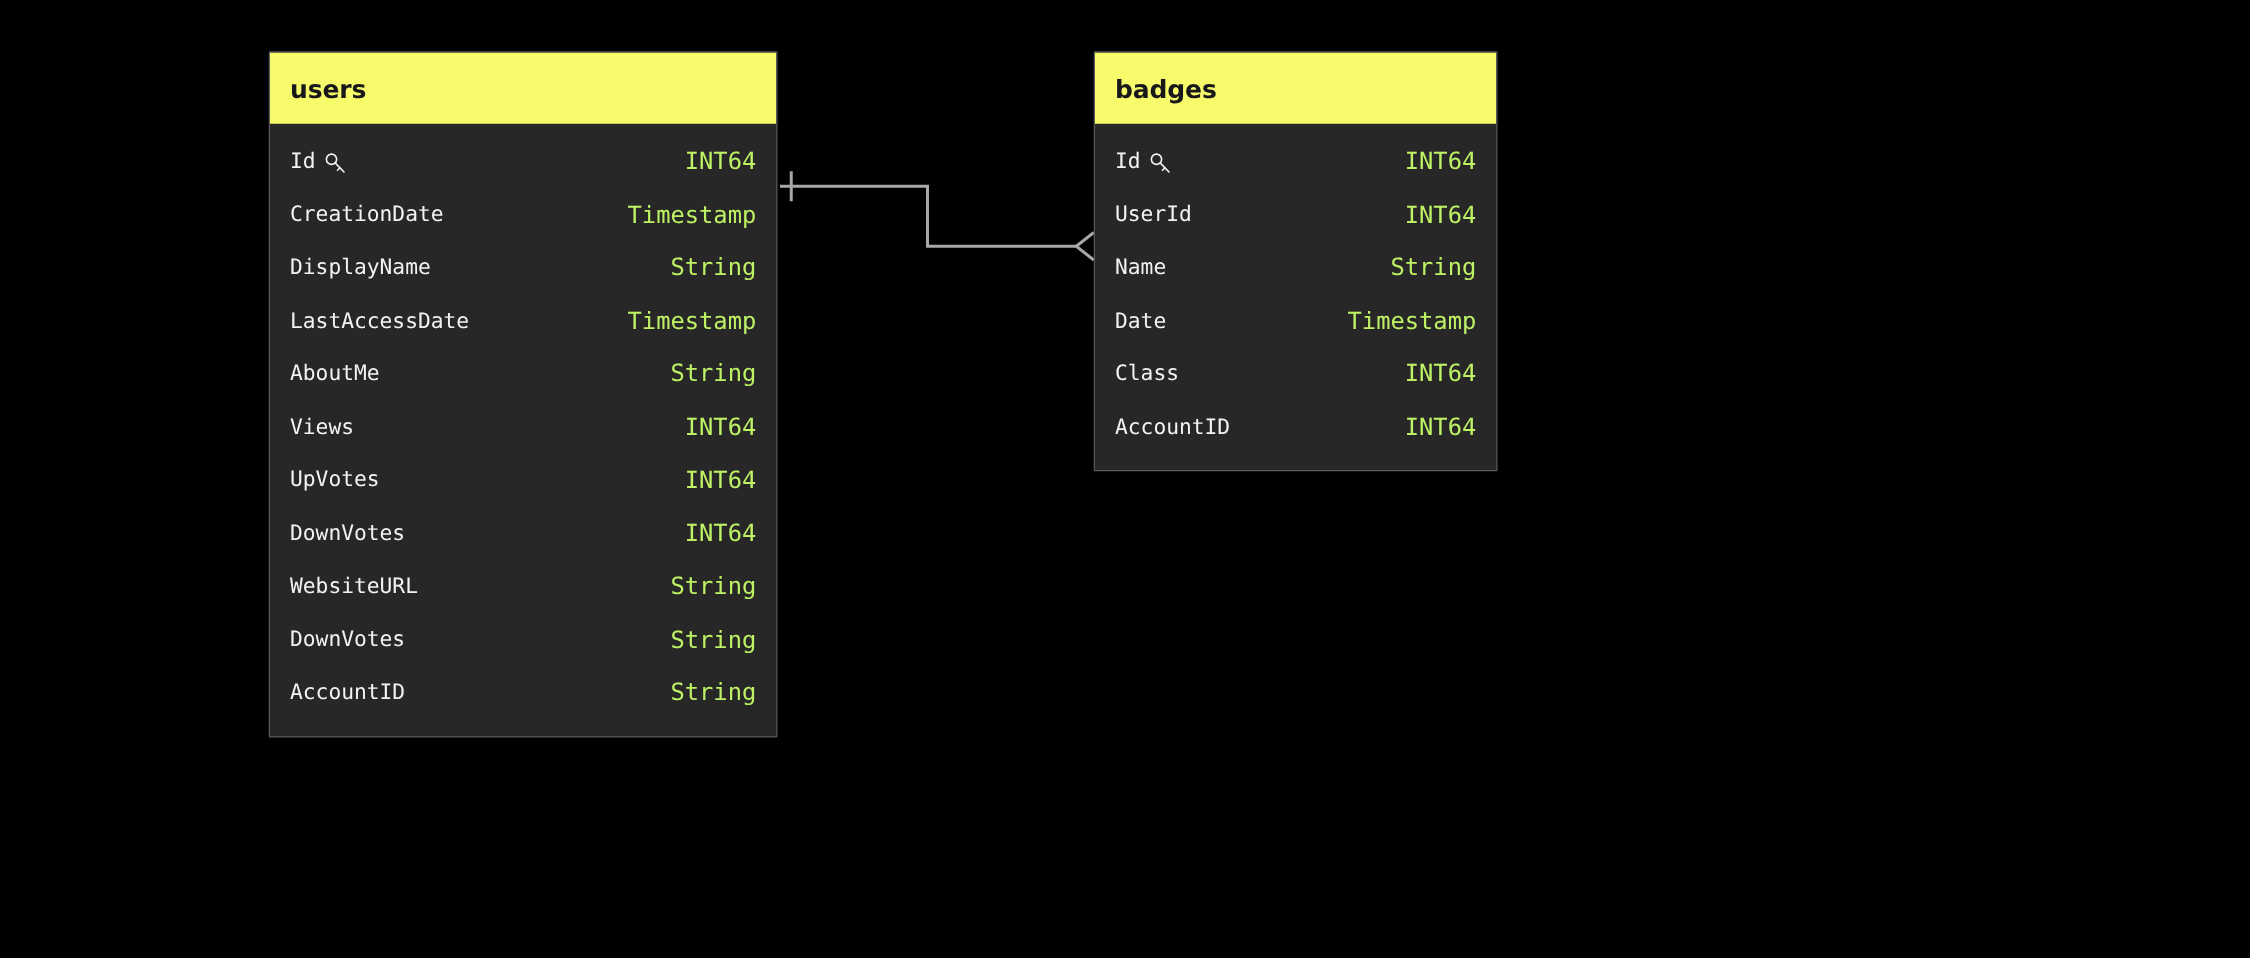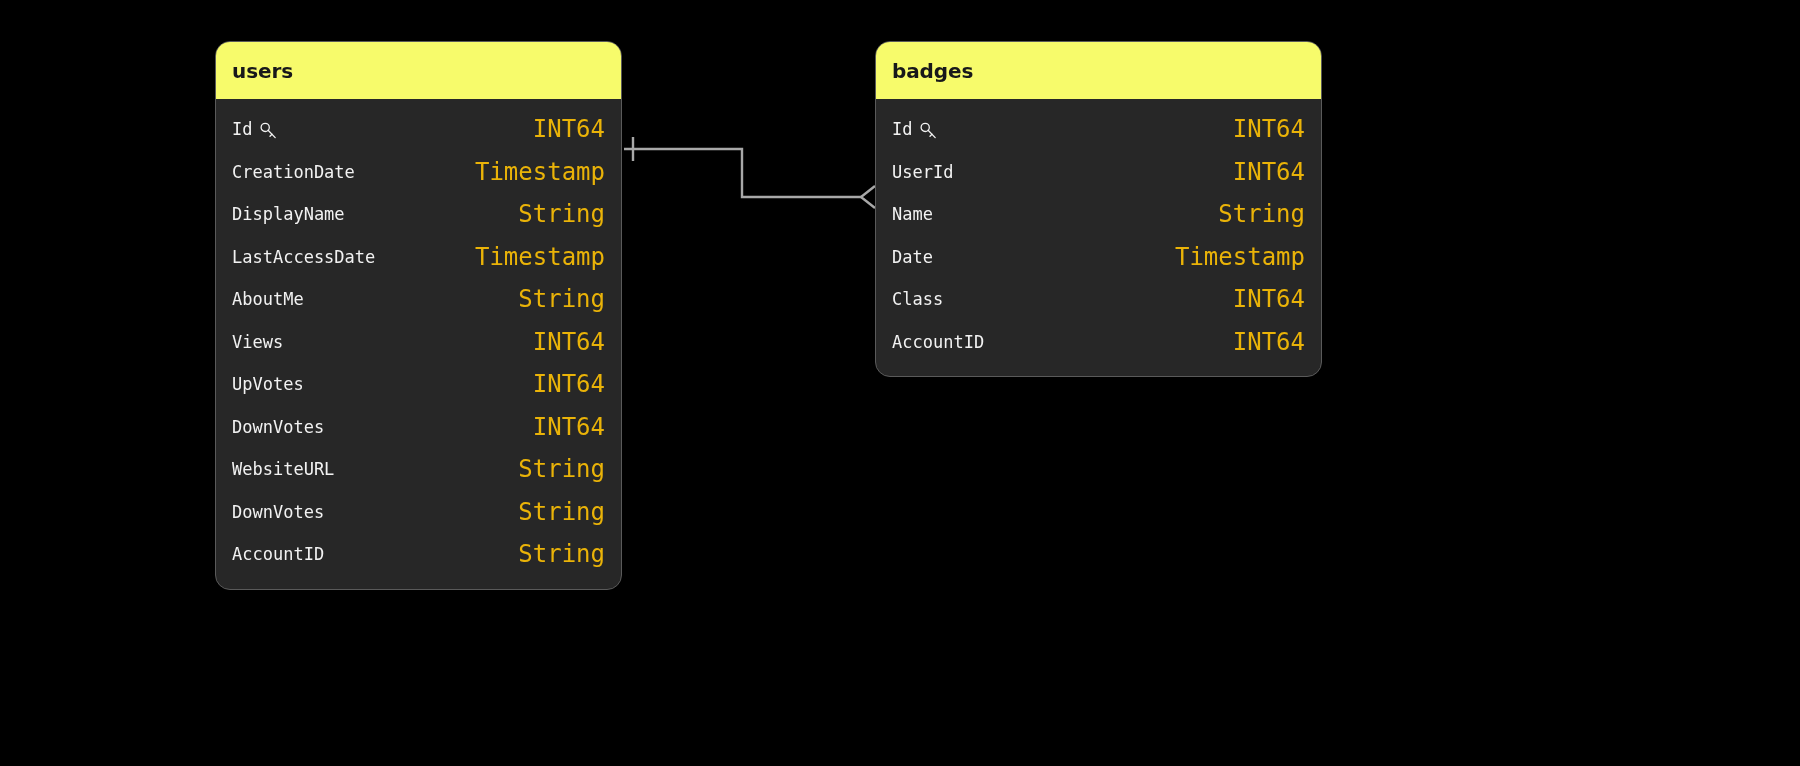--- a/index.html
+++ b/index.html
@@ -28,21 +28,21 @@
     width: 1800px;
     height: 766px;
     pointer-events: none;
   }
 
   
   .entity {
     position: absolute;
     background: #272727;
     border: 1px solid #5a5a5a;
-    border-radius: 15px;
+    border-radius: 1px;
     box-sizing: border-box;
     overflow: hidden;
   }
 
   .entity-header {
     background: #f7fb6b;
     height: 57px;
     display: flex;
     align-items: center;
     padding: 0 0 0 16px;
@@ -75,22 +75,22 @@
     align-items: center;
     gap: 7px;
     font-family: "DejaVu Sans Mono", monospace;
     font-size: 17px;
     color: #f2f2f2;
     white-space: nowrap;
   }
 
   .field-type {
     font-family: "DejaVu Sans Mono", monospace;
-    font-size: 24px;
-    color: #eab308;
+    font-size: 19px;
+    color: #bef264;
     white-space: nowrap;
   }
 
   .key-icon {
     display: inline-flex;
     align-items: center;
     justify-content: center;
     width: 19px;
     height: 19px;
     position: relative;
@@ -181,21 +181,21 @@
       </div>
 
       <div class="field-row">
         <span class="field-name">AccountID</span>
         <span class="field-type">String</span>
       </div>
 
     </div>
   </div>
 
-  <div class="entity" id="entity-1" style="left:875px; top:41px; width:447px;">
+  <div class="entity" id="entity-1" style="left:875px; top:41px; width:323px;">
     <div class="entity-header">
       <span class="entity-title">badges</span>
     </div>
     <div class="entity-body">
 
       <div class="field-row">
         <span class="field-name">
           <span>Id</span>
           <span class="key-icon">
             <svg width="19" height="19" viewBox="0 0 19 19">

